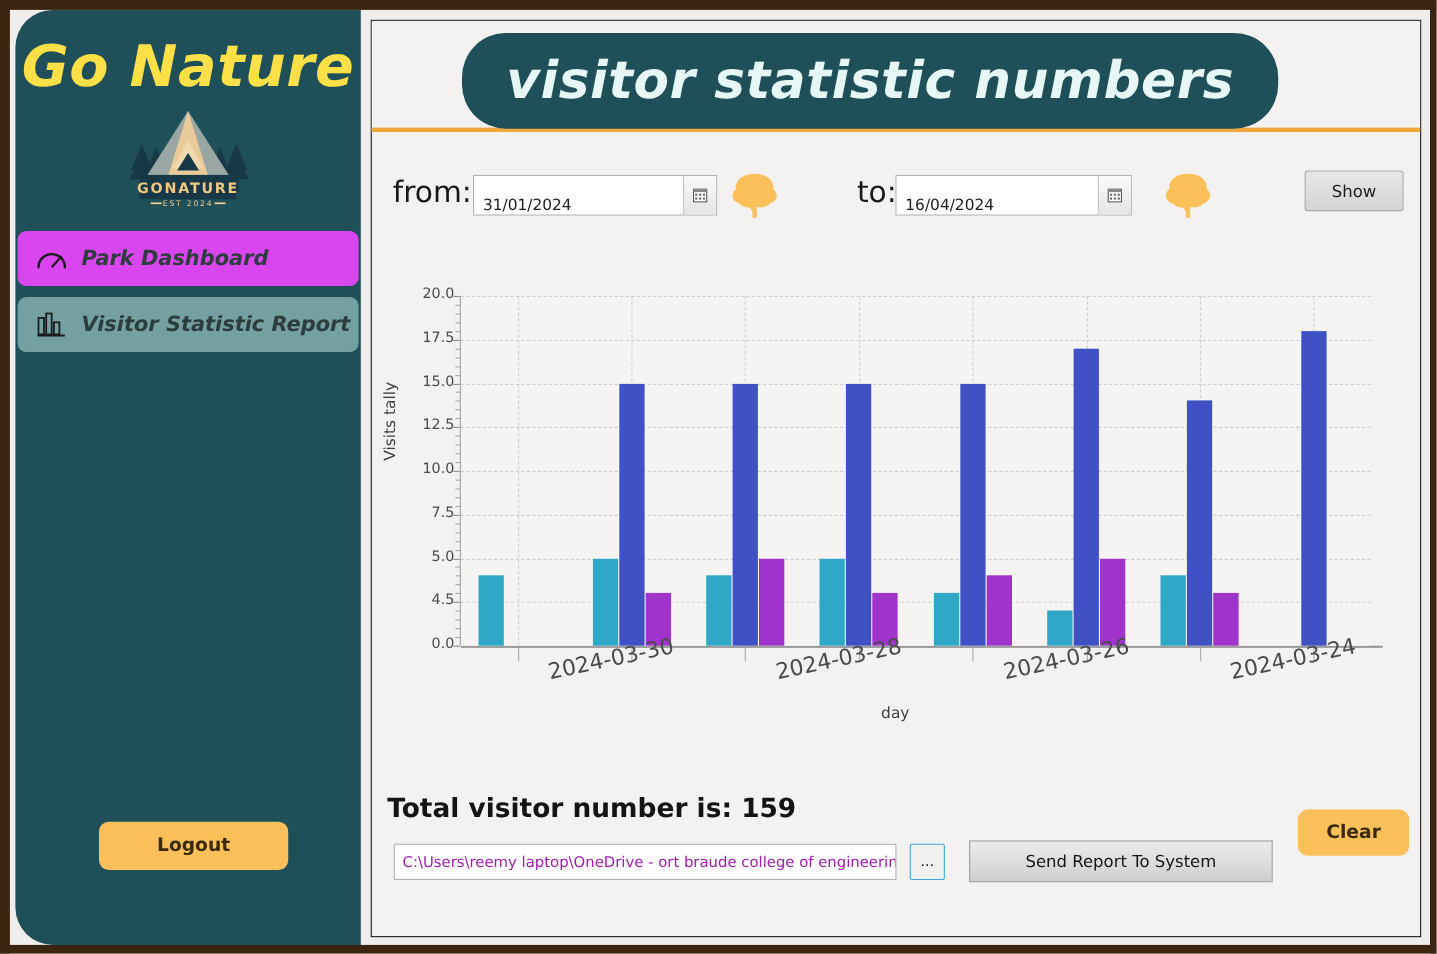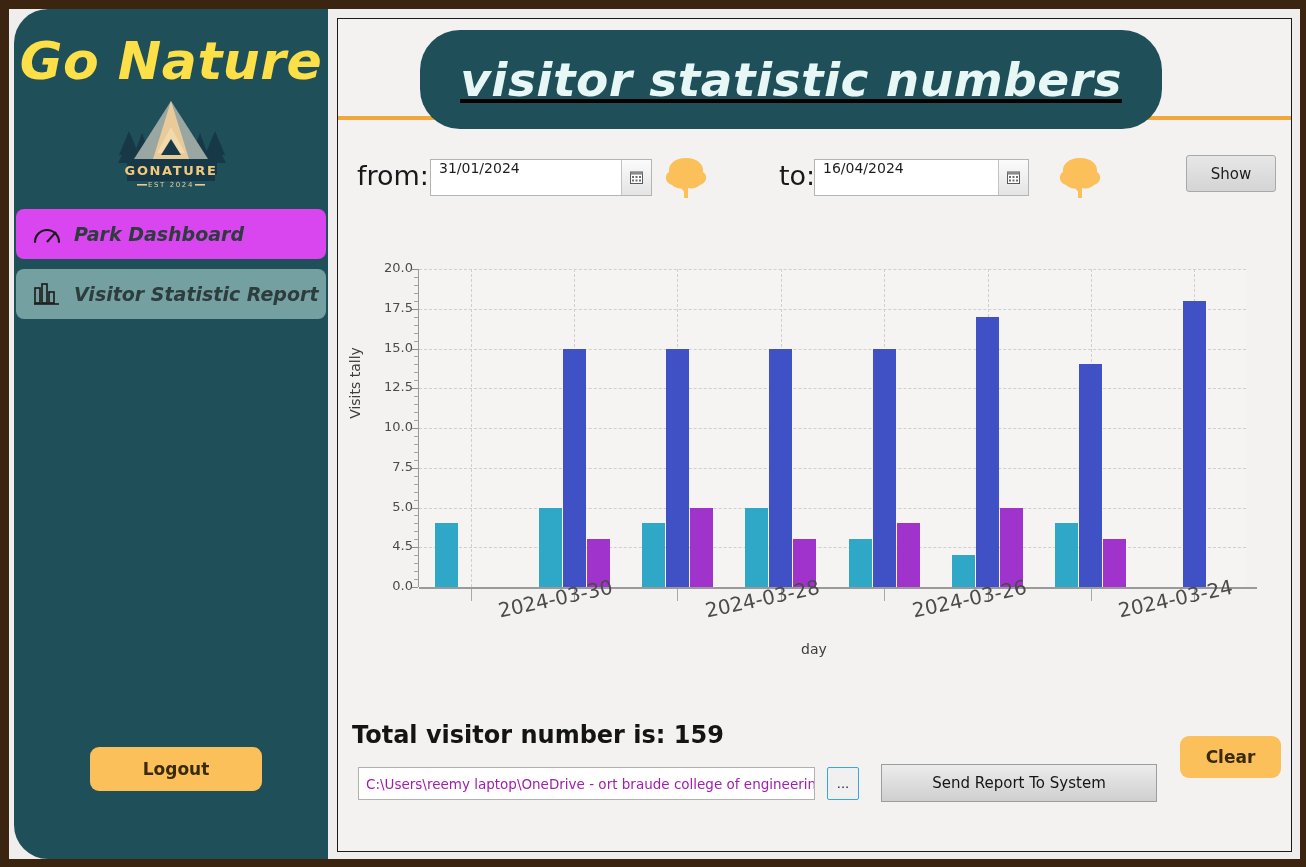--- a/index.html
+++ b/index.html
@@ -97,24 +97,24 @@
   }
   #title-band {
     position: relative;
     height: 101px;
     border-bottom: 4px solid #f0a83c;
     background: #f3f2f0;
   }
   #title-pill {
     position: absolute;
     left: 82px; top: 11px;
-    width: 742px; height: 99px;
+    width: 742px; height: 87px;
     background: #1f5059;
     border-radius: 40px;
-    display: flex; align-items: center; justify-content: center; text-decoration: underline;
+    display: flex; align-items: center; justify-content: center;
   }
   #page-title {
     font-family: "DejaVu Sans", sans-serif;
     font-style: italic;
     font-weight: bold;
     font-size: 47px;
     color: #e6f7f5;
     letter-spacing: 0.5px;
   }
 
@@ -131,21 +131,21 @@
     color: #18181a;
   }
   #from-label { left: 19px; top: 29px; }
   #to-label   { left: 441px; top: 29px; }
 
   .date-box {
     position: absolute;
     height: 37px;
     background: #ffffff;
     border: 1px solid #b4b4b4;
-    display: flex; align-items: flex-start;
+    display: flex; align-items: flex-end;
   }
   #from-date-box { left: 92px; top: 28px; width: 222px; }
   #to-date-box   { left: 476px; top: 28px; width: 215px; }
   .date-value {
     flex: 1;
     padding-left: 8px;
     font-family: "DejaVu Sans", sans-serif;
     font-size: 14px;
     color: #1d1d1d;
   }

